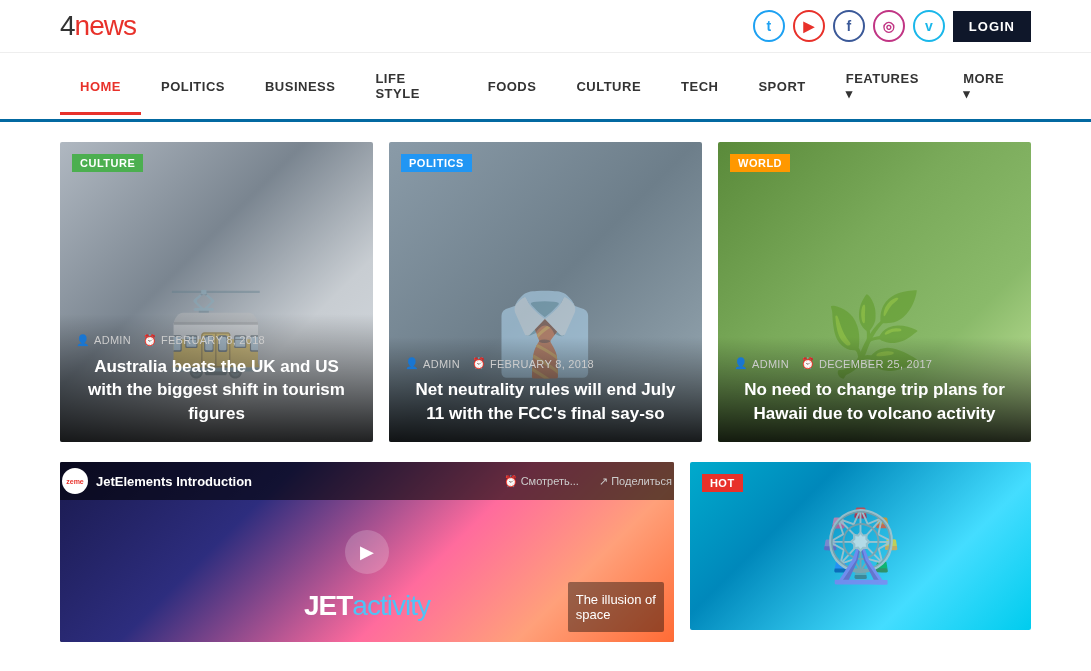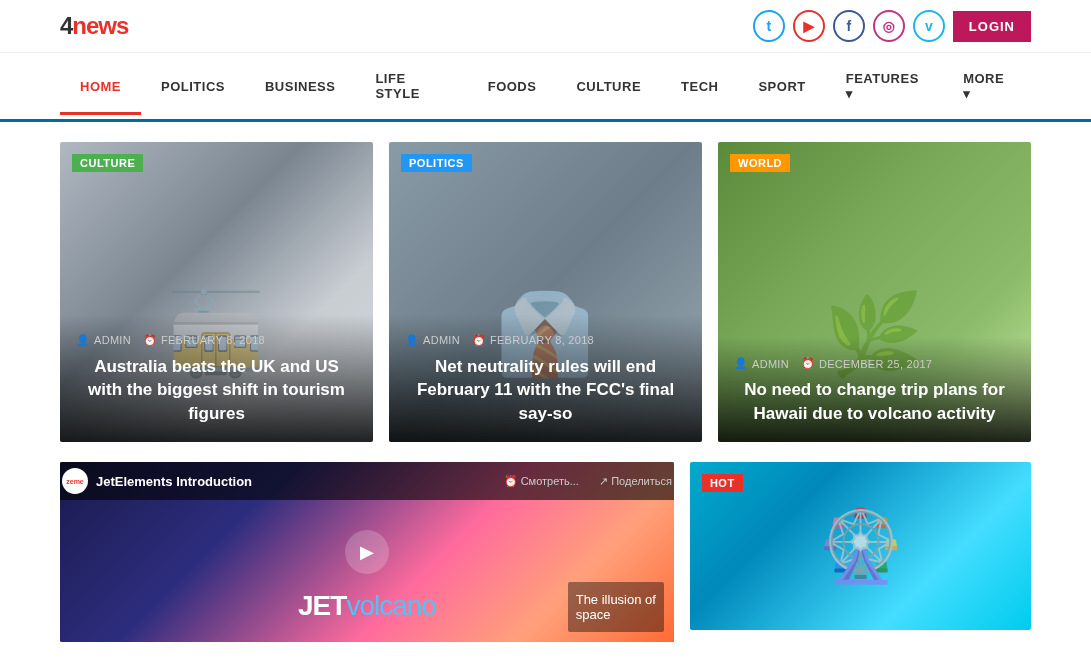--- a/index.html
+++ b/index.html
@@ -7,22 +7,22 @@
 
     
     .header {
       display: flex;
       align-items: center;
       justify-content: space-between;
       padding: 10px 60px;
       border-bottom: 1px solid #eee;
     }
     .logo {
-      font-size: 24px;
-      font-weight: bold;
+      font-size: 28px;
+      font-weight: normal;
       color: #333;
       letter-spacing: -1px;
     }
     .logo span.four { color: #333; }
     .logo span.news { color: #e8312a; }
     .header-right {
       display: flex;
       align-items: center;
       gap: 8px;
     }
@@ -37,21 +37,21 @@
       font-size: 14px;
       cursor: pointer;
       font-weight: bold;
     }
     .social-twitter { border-color: #1da1f2; color: #1da1f2; }
     .social-youtube { border-color: #e8312a; color: #e8312a; }
     .social-facebook { border-color: #3b5998; color: #3b5998; }
     .social-instagram { border-color: #c13584; color: #c13584; }
     .social-vimeo { border-color: #1ab7ea; color: #1ab7ea; }
     .login-btn {
-      background: #be185d;
+      background: #0f172a;
       color: #fff;
       border: none;
       padding: 8px 16px;
       font-size: 13px;
       font-weight: bold;
       cursor: pointer;
       letter-spacing: 1px;
     }
 
     
@@ -344,21 +344,21 @@
         <div class="card-meta">
           <span class="card-meta-item">
             <span>👤</span>
             <span>ADMIN</span>
           </span>
           <span class="card-meta-item">
             <span>⏰</span>
             <span>FEBRUARY 8, 2018</span>
           </span>
         </div>
-        <div class="card-title">Net neutrality rules will end February 11 with the FCC's final say-so</div>
+        <div class="card-title">Net neutrality rules will end July 11 with the FCC's final say-so</div>
       </div>
     </div>
 
     <div class="card">
       <div class="card-img-world"></div>
       <span class="card-tag tag-world">WORLD</span>
       <div class="card-overlay">
         <div class="card-meta">
           <span class="card-meta-item">
             <span>👤</span>
@@ -374,21 +374,21 @@
     </div>
 
   </div>
 
   <div class="bottom-row">
 
     <div class="card-video">
       <div class="video-inner">
 
         <div style="position:absolute;bottom:20px;left:50%;transform:translateX(-50%);font-size:28px;font-weight:900;color:#fff;letter-spacing:-1px;white-space:nowrap;">
-          JET<span style="color:#4fc3f7;font-weight:400;">volcano</span>
+          JET<span style="color:#4fc3f7;font-weight:400;">activity</span>
         </div>
         <div style="position:absolute;right:10px;bottom:10px;font-size:13px;color:#fff;background:rgba(0,0,0,0.4);padding:10px 8px;border-radius:2px;">The illusion of<br>space</div>
         <div class="video-play">▶</div>
       </div>
       <div class="video-bar">
         <div class="video-channel-logo">
           <span style="font-size:7px;font-weight:bold;color:#e8312a;">zeme</span>
         </div>
         <span class="video-title-bar">JetElements Introduction</span>
         <div class="video-actions">

